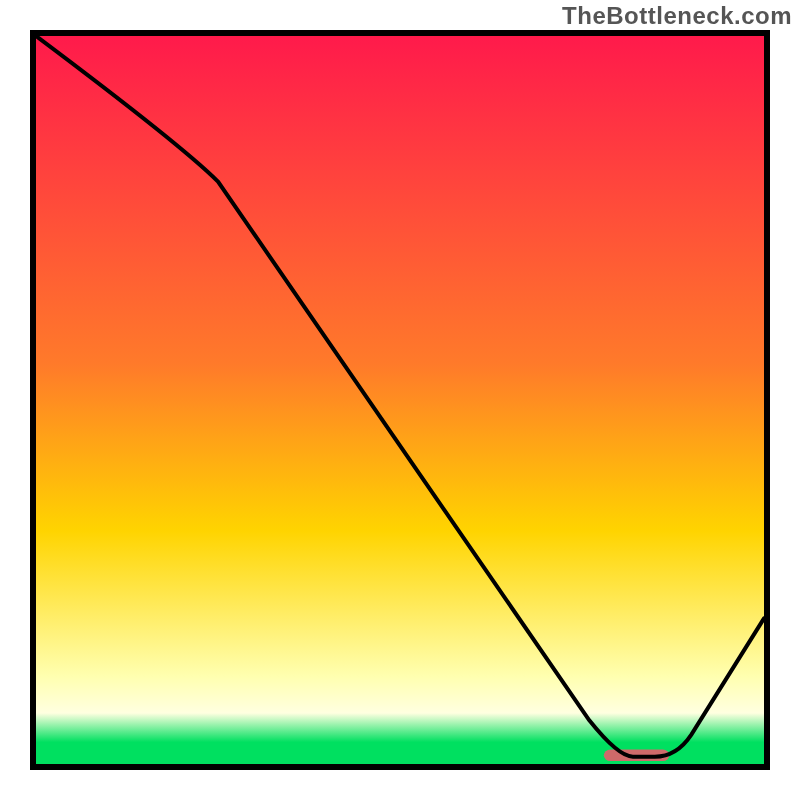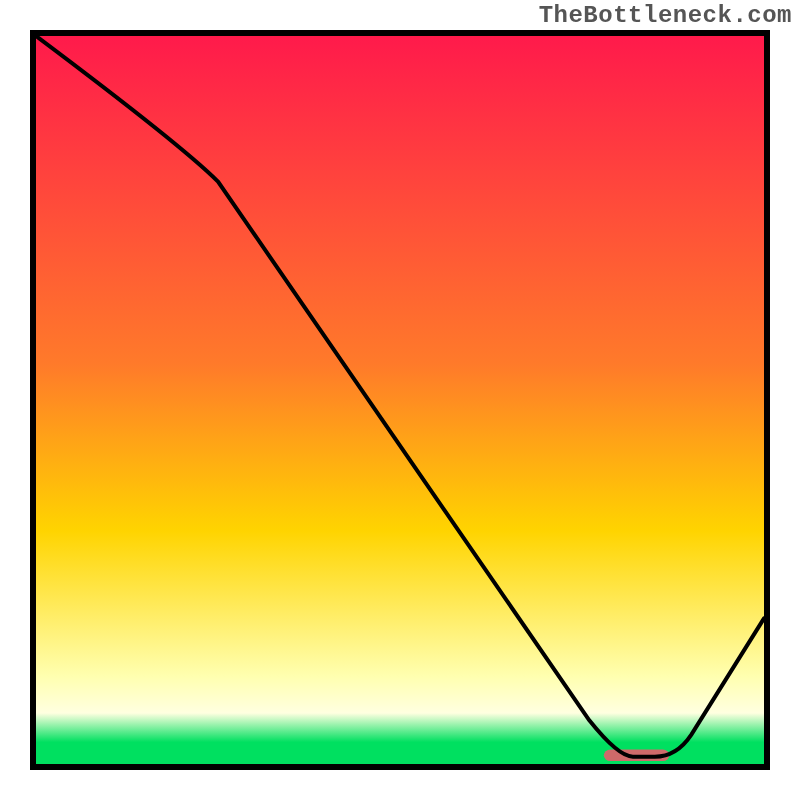--- a/index.html
+++ b/index.html
@@ -8,21 +8,20 @@
     width: 800px;
     height: 800px;
     background: #ffffff;
     font-family: Arial, Helvetica, sans-serif;
     overflow: hidden;
   }
   .frame {
     position: relative;
     width: 800px;
     height: 800px;
-    font-family: Liberation Mono, monospace;
   }
   .watermark {
     position: absolute;
     top: 2px;
     right: 8px;
     font-size: 24px;
     font-weight: 600;
     color: #555555;
     letter-spacing: 0.5px;
     user-select: none;

